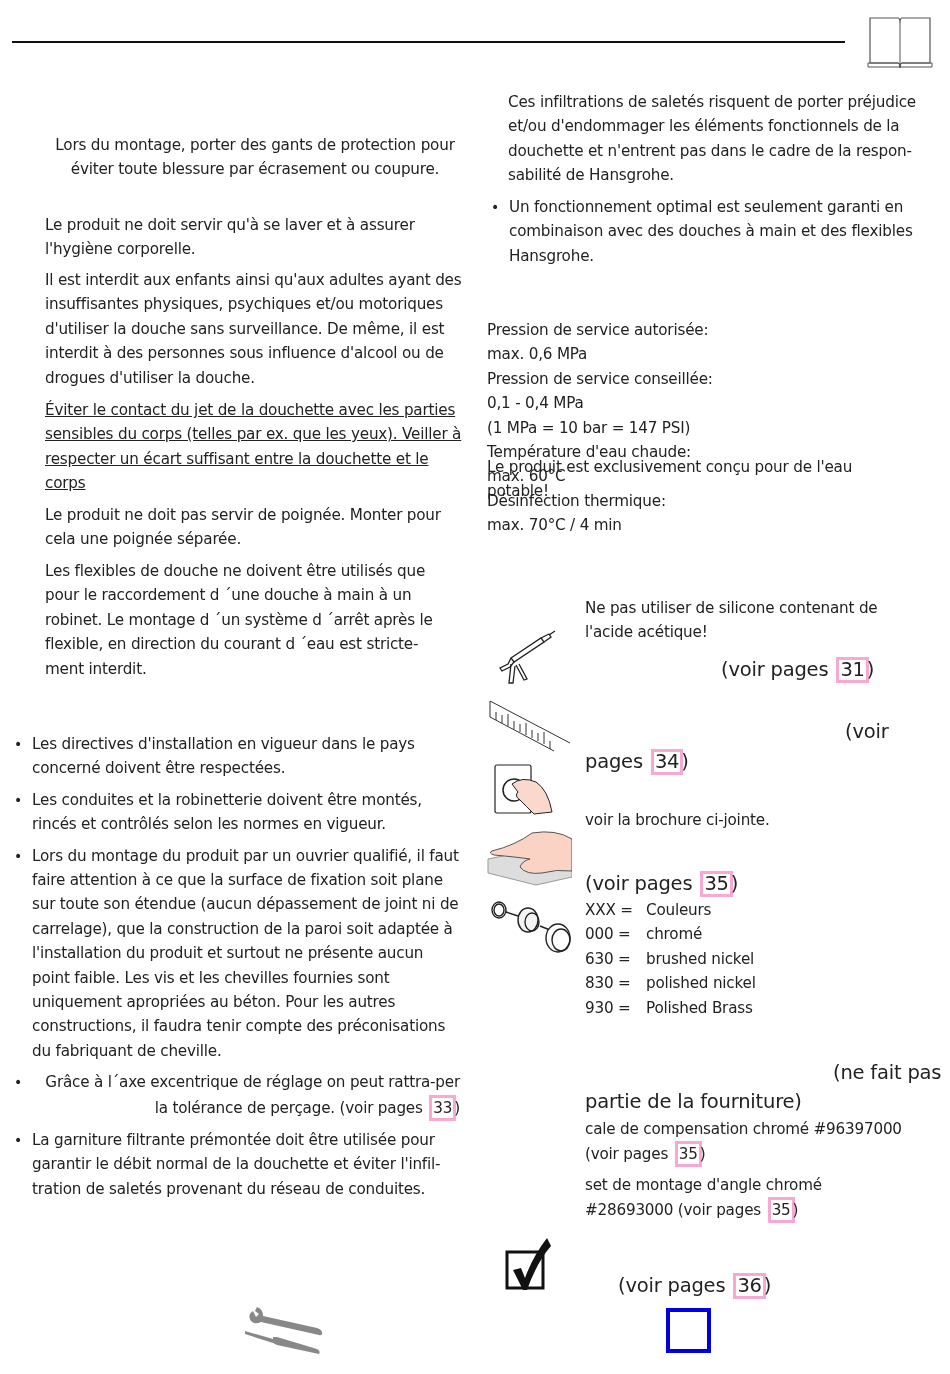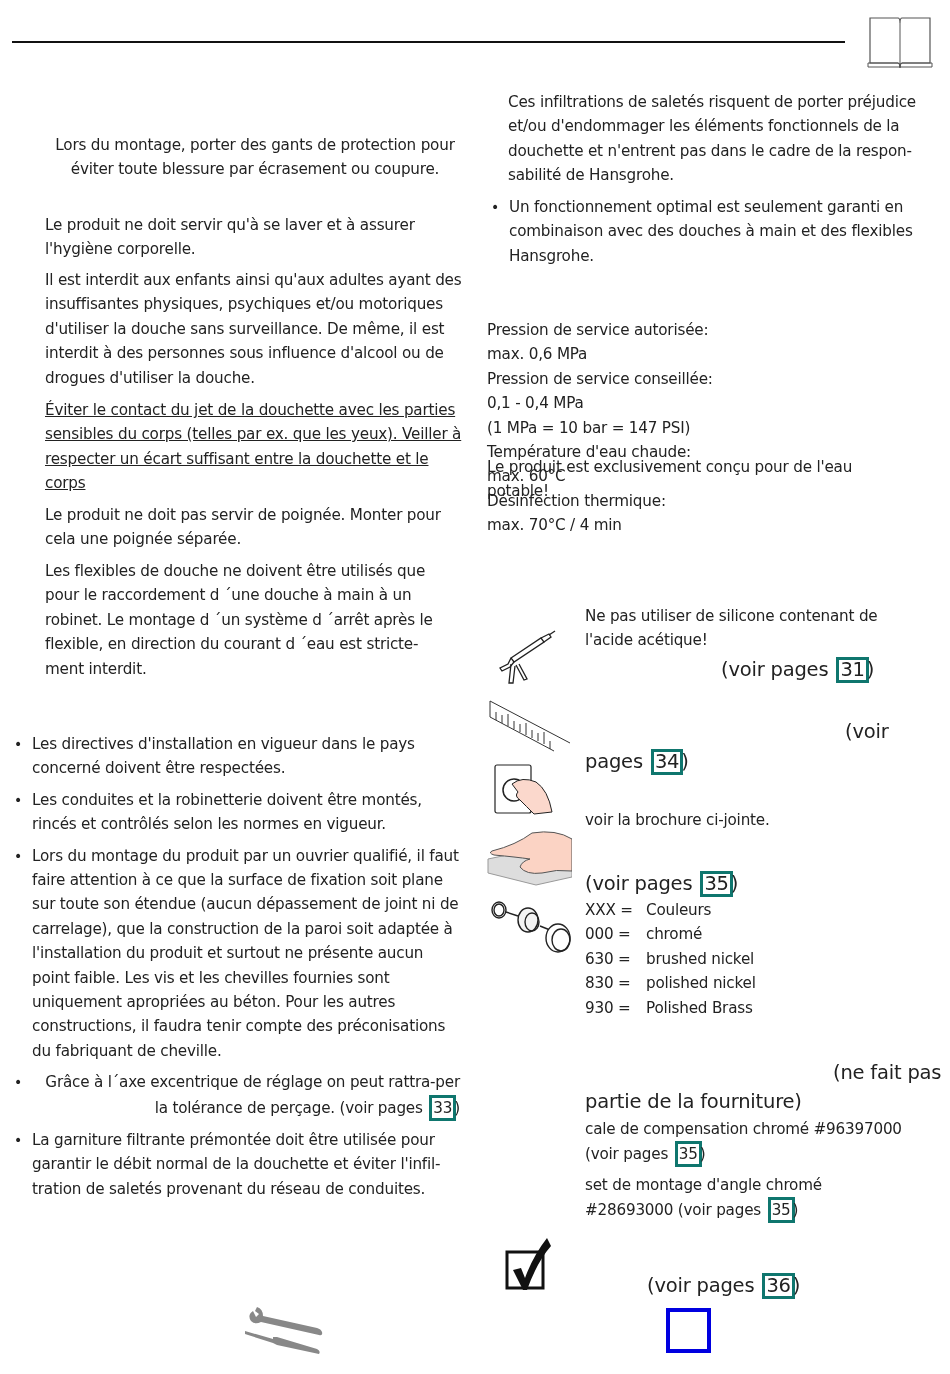--- a/index.html
+++ b/index.html
@@ -6,21 +6,21 @@
     html, body { width: 950px; height: 1374px; background: #ffffff; overflow: hidden; }
     body { position: relative; font-family: "DejaVu Sans", "Liberation Sans", sans-serif; color: #222222; font-size: 15.2px; letter-spacing: -0.2px; }
     .abs { position: absolute; }
     .rule { position: absolute; left: 12px; top: 41px; width: 833px; height: 2px; background: #111; }
     .book { position: absolute; left: 866px; top: 14px; width: 68px; height: 56px; }
     p.par { line-height: 24.4px; }
     .col-left { position: absolute; left: 45px; width: 420px; }
     .bullets { position: absolute; left: 12px; width: 460px; list-style: none; }
     .bullets li { position: relative; padding-left: 20px; line-height: 24.4px; margin-bottom: 7px; }
     .bullets li::before { content: "•"; position: absolute; left: 2px; top: 0; font-size: 14px; }
-    .pref { display: inline-block; border: 3px solid #0f766e; padding: 0 1px; line-height: 20px; margin-left: 2px; margin-right: -2px; }
+    .pref { display: inline-block; border: 3px solid #f9a8d4; padding: 0 1px; line-height: 20px; margin-left: 2px; margin-right: -2px; }
     .specs { position: absolute; left: 487px; top: 318px; width: 448px; font-size: 15.2px; }
     .spec-row { display: flex; justify-content: space-between; line-height: 24.4px; flex-direction: column; }
     .big { font-size: 19.5px; }
     .icon { position: absolute; }
     .colors { position: absolute; left: 585px; top: 898px; line-height: 24.4px; }
     .colors .row { display: flex; }
     .colors .code { width: 61px; }
   </style>
 </head>
 <body>
@@ -77,21 +77,21 @@
       <span>max. 60°C</span>
     </div>
   <div class="spec-row">
       <span>Désinfection thermique:</span>
       <span>max. 70°C / 4 min</span>
     </div>
 </div>
 
 <p class="par abs" style="left:487px; top:455px; width:400px;">Le produit est exclusivement conçu pour de l'eau potable!</p>
 
-<p class="par abs" style="left:585px; top:596px; width:330px;margin-top:8px;">Ne pas utiliser de silicone contenant de l'acide acétique!</p>
+<p class="par abs" style="left:585px; top:596px; width:330px;">Ne pas utiliser de silicone contenant de l'acide acétique!</p>
 <svg class="icon" style="left:497px; top:628px; width:60px; height:58px;" viewBox="0 0 60 58">
   <g fill="none" stroke="#222" stroke-width="1.3">
     <path d="M14 30 L44 10 L47 14 L17 34 Z"></path>
     <path d="M44 10 L52 6 L54 9 L47 14"></path>
     <line x1="52" y1="7" x2="58" y2="3"></line>
     <path d="M14 30 L11 36 L3 40 L5 43 L13 39 L17 34"></path>
     <path d="M14 36 L12 55 L16 55 L18 38"></path>
     <path d="M19 37 L27 52 L30 51 L22 36"></path>
   </g>
 </svg>
@@ -179,16 +179,16 @@
 </div>
 <p class="par abs" style="left:585px; top:1173px;">set de montage d'angle chromé</p>
 <div class="abs" style="left:585px; top:1197px; line-height:24.4px;">
   <span>#28693000 (voir pages </span><span class="pref">35</span><span>)</span>
 </div>
 
 <svg class="icon" style="left:505px; top:1234px; width:50px; height:56px;" viewBox="0 0 50 56">
   <rect x="2" y="18" width="36" height="36" fill="none" stroke="#111" stroke-width="3"></rect>
   <path d="M8 36 L16 34 L20 44 Q28 22 42 4 L46 12 Q32 28 22 56 L18 56 Z" fill="#111"></path>
 </svg>
-<div class="abs big" style="left:647px; top:1273px;text-align:right;">
+<div class="abs big" style="left:618px; top:1273px;text-align:right;">
   <span>(voir pages </span><span class="pref">36</span><span>)</span>
 </div>
 <div class="abs" style="left:666px; top:1308px; width:45px; height:45px; border:4px solid #0000e0;"></div>
 
 </body></html>

